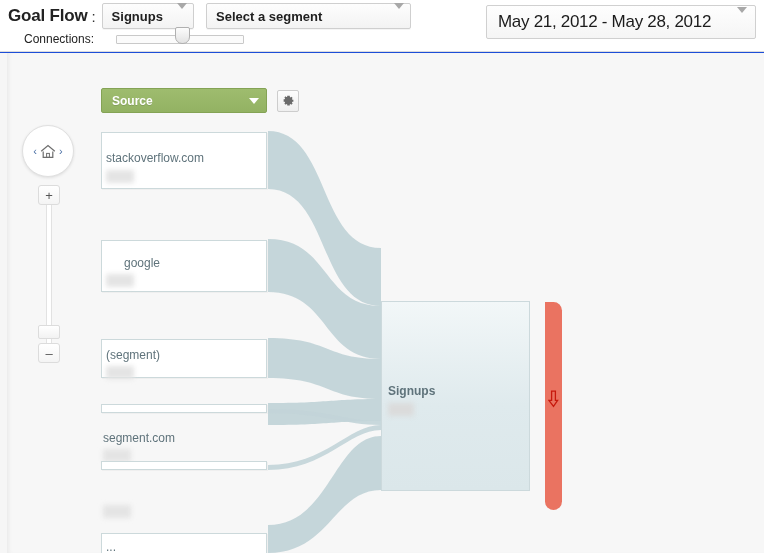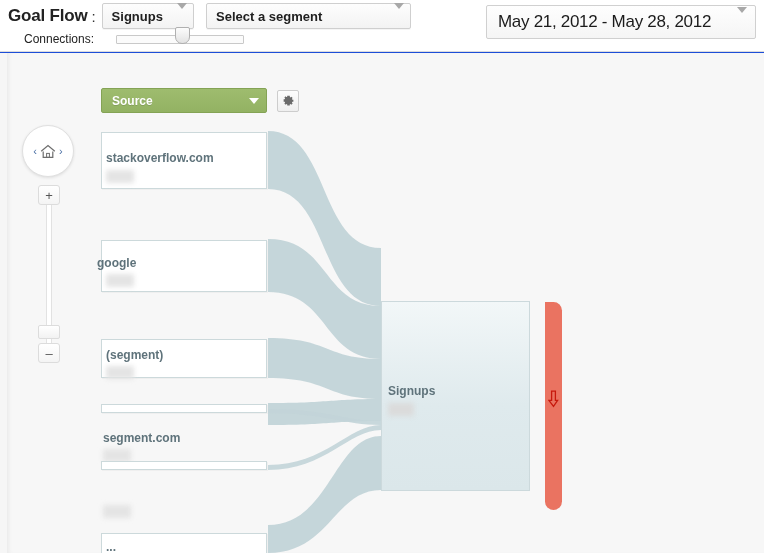--- a/index.html
+++ b/index.html
@@ -186,21 +186,21 @@
   #sankey { position: absolute; left: 0; top: 0; width: 764px; height: 500px; }
 
   .node-box {
     position: absolute;
     background: #ffffff;
     border: 1px solid #ccd9db;
     box-shadow: 1px 1px 0 rgba(0,0,0,0.03);
   }
   .node-label {
     position: absolute;
-    font-size: 12px; font-weight: bold; color: #5f737b;
+    font-size: 12px; font-weight: normal; color: #5f737b;
     white-space: nowrap;
   }
   .node-value {
     position: absolute;
     width: 28px; height: 13px;
     background: #e4e4e4;
     filter: blur(2.5px);
     border-radius: 1px;
   }
 
@@ -314,21 +314,21 @@
       <div class="zoom-btn" id="zoom-in-btn">+</div>
       <div id="zoom-handle"></div>
       <div class="zoom-btn" id="zoom-out-btn">–</div>
     </div>
 
     <div class="node-box" style="left:101px; top:79px; width:166px; height:57px;"></div>
     <div class="node-label" style="left:106px; top:98px;">stackoverflow.com</div>
     <div class="node-value" style="left:106px; top:117px;"></div>
 
     <div class="node-box" style="left:101px; top:187px; width:166px; height:52px;"></div>
-    <div class="node-label" style="left:97px; top:203px;">google</div>
+    <div class="node-label" style="left:124px; top:203px;">google</div>
     <div class="node-value" style="left:106px; top:221px;"></div>
 
     <div class="node-box" style="left:101px; top:286px; width:166px; height:39px;"></div>
     <div class="node-label" style="left:106px; top:295px;">(segment)</div>
     <div class="node-value" style="left:106px; top:313px;"></div>
 
     <div class="node-box" style="left:101px; top:351px; width:166px; height:9px;"></div>
     <div class="node-label" style="left:103px; top:378px;">segment.com</div>
     <div class="node-value" style="left:103px; top:396px;"></div>
 

